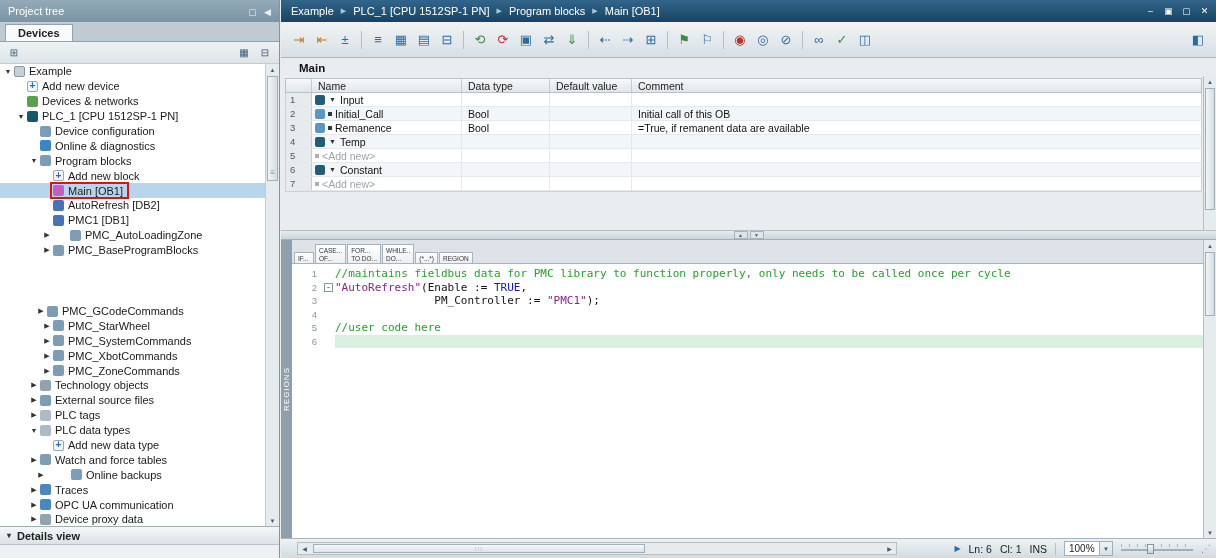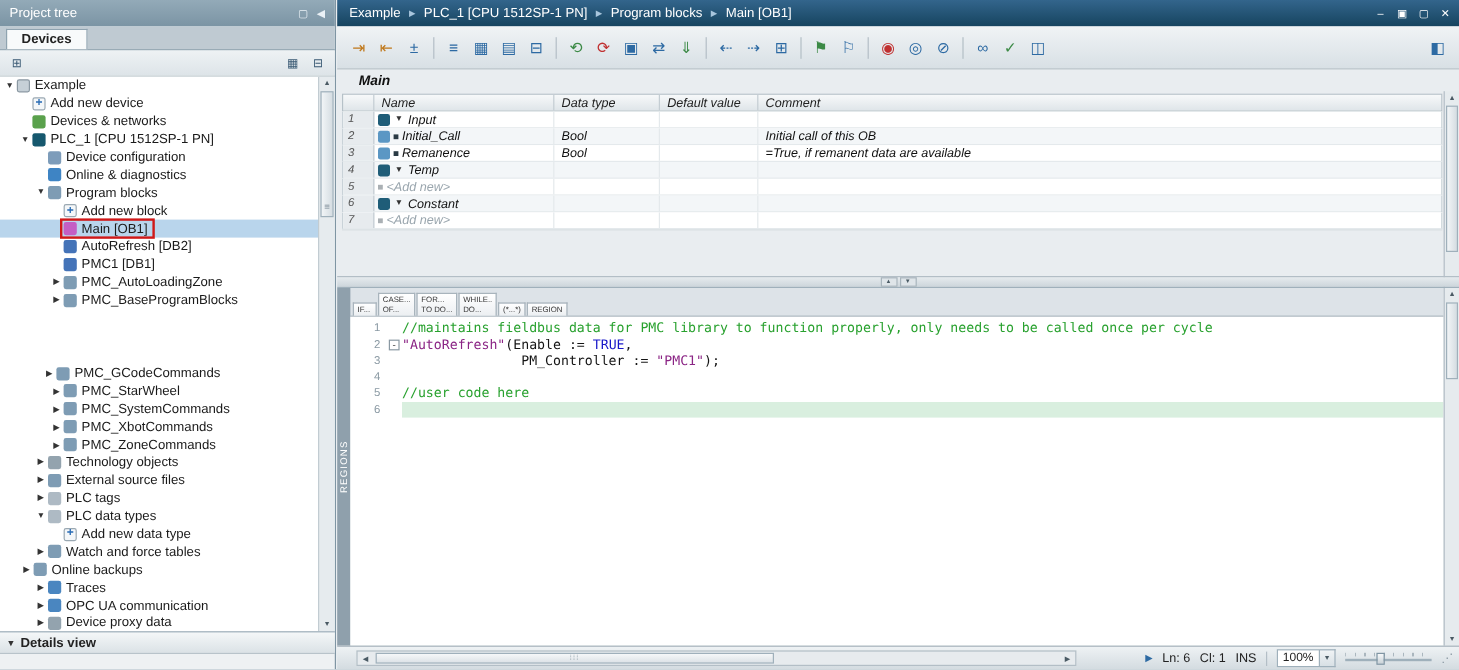--- a/index.html
+++ b/index.html
@@ -55,21 +55,21 @@
   .crumb-sep{font-size:7px;color:#a8c6dd;}
   .win-btns{display:flex;gap:1px;}
   .win-btn{width:17px;height:16px;display:flex;align-items:center;justify-content:center;font-size:9px;color:#fff;}
 
   .toolbar{height:36px;background:linear-gradient(#f0f3f5,#d8e0e5);border-bottom:1px solid #aeb9c1;display:flex;align-items:center;padding:0 8px;gap:3px;}
   .ticon-btn{width:20px;height:20px;border-radius:2px;display:flex;align-items:center;justify-content:center;font-size:13px;}
   .tone-b{color:#2d6aa3;}.tone-g{color:#3c8a46;}.tone-o{color:#c07a1e;}.tone-r{color:#c03030;}
   .tsep{width:1px;height:18px;background:#b3bec6;margin:0 3px;}
   .right-icon{margin-left:auto;}
 
-  .iface{position:absolute;left:0;top:58px;width:935px;height:172px;background:#e9edf0;font-style:italic;}
+  .iface{position:absolute;left:0;top:58px;width:935px;height:172px;background:#e9edf0;}
   .block-title{height:20px;font-weight:bold;font-size:11.5px;color:#111;padding:4px 0 0 18px;}
   .vtable{position:absolute;left:4px;top:20px;right:14px;background:#fff;border-bottom:1px solid #c9d2d8;}
   .thead{display:flex;height:15px;background:linear-gradient(#f7f9fa,#dfe5e9);border:1px solid #b6c1c8;font-size:10.5px;color:#222;}
   .th{border-right:1px solid #c4cdd3;display:flex;align-items:center;padding-left:6px;}
   .th.gut{width:26px;padding-left:0;}
   .th.name{width:150px;}.th.type{width:88px;}.th.def{width:82px;}
   .th.com{flex:1;border-right:none;}
   .trow{display:flex;height:14px;background:#fff;border-bottom:1px solid #e4e9ec;font-size:10.5px;color:#111;border-left:1px solid #c9d2d8;border-right:1px solid #c9d2d8;}
   .trow:nth-child(even){background:#f3f6f8;}
   .td{display:flex;align-items:center;border-right:1px solid #e4e9ec;overflow:hidden;white-space:nowrap;}
@@ -220,21 +220,21 @@
             <span class="tree-label" data-name="tree-item-label">AutoRefresh [DB2]</span>
           </span>
         </div>
         <div class="tree-row" data-name="tree-item" style="padding-left: 42px;">
           <span class="caret" data-name="no-expander"></span>
           <span class="tree-inner">
             <span class="ticon" data-name="db-block-icon"></span>
             <span class="tree-label" data-name="tree-item-label">PMC1 [DB1]</span>
           </span>
         </div>
-        <div class="tree-row" data-name="tree-item" style="padding-left: 42px;">
+        <div class="tree-row" data-name="tree-item" style="padding-left: 42px; gap: 17px;">
           <span class="caret" data-name="expander-closed-icon">▶</span>
           <span class="tree-inner">
             <span class="ticon" data-name="group-folder-icon"></span>
             <span class="tree-label" data-name="tree-item-label">PMC_AutoLoadingZone</span>
           </span>
         </div>
         <div class="tree-row" data-name="tree-item" style="padding-left: 42px;">
           <span class="caret" data-name="expander-closed-icon">▶</span>
           <span class="tree-inner">
             <span class="ticon" data-name="group-folder-icon"></span>
@@ -311,21 +311,21 @@
             <span class="tree-label" data-name="tree-item-label">Add new data type</span>
           </span>
         </div>
         <div class="tree-row" data-name="tree-item" style="padding-left: 29px;">
           <span class="caret" data-name="expander-closed-icon">▶</span>
           <span class="tree-inner">
             <span class="ticon" data-name="watch-tables-folder-icon"></span>
             <span class="tree-label" data-name="tree-item-label">Watch and force tables</span>
           </span>
         </div>
-        <div class="tree-row" data-name="tree-item" style="padding-left: 17px;">
+        <div class="tree-row" data-name="tree-item" style="padding-left: 36px; gap: 24px;">
           <span class="caret" data-name="expander-closed-icon">▶</span>
           <span class="tree-inner">
             <span class="ticon" data-name="backups-folder-icon"></span>
             <span class="tree-label" data-name="tree-item-label">Online backups</span>
           </span>
         </div>
         <div class="tree-row" data-name="tree-item" style="padding-left: 29px;">
           <span class="caret" data-name="expander-closed-icon">▶</span>
           <span class="tree-inner">
             <span class="ticon" data-name="traces-icon"></span>

